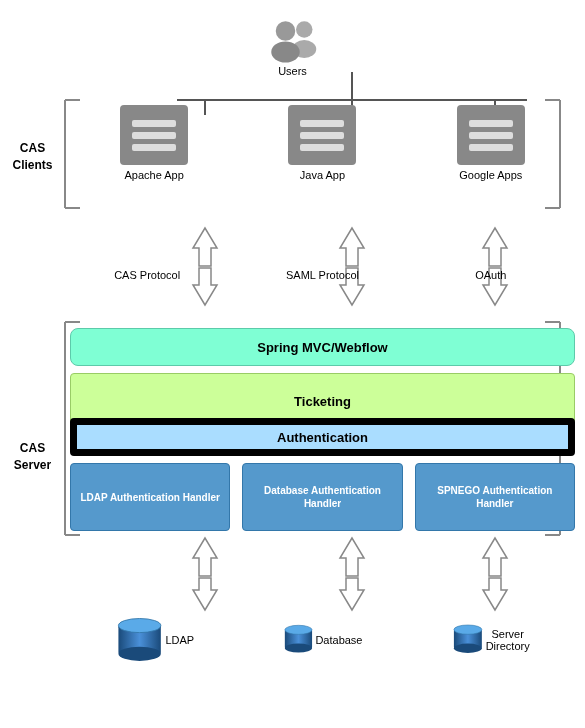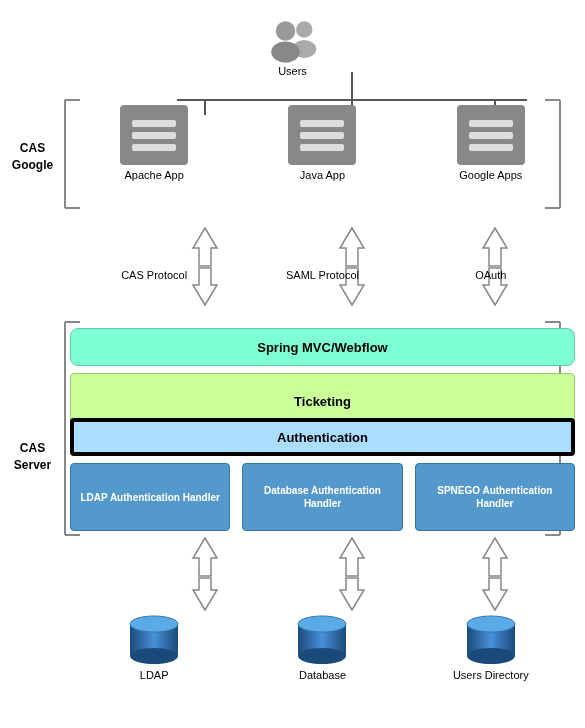--- a/index.html
+++ b/index.html
@@ -103,21 +103,21 @@
       font-size: 13px;
       font-weight: bold;
     }
     .layer-auth {
       position: absolute;
       left: 70px;
       right: 10px;
       top: 418px;
       height: 38px;
       background: #aaddff;
-      border: 4px solid #000000;
+      border: 7px solid #000000;
       border-radius: 4px;
       display: flex;
       align-items: center;
       justify-content: center;
       font-size: 13px;
       font-weight: bold;
     }
 
     
     .handlers-row {
@@ -150,21 +150,20 @@
       position: absolute;
       left: 70px;
       right: 10px;
       top: 610px;
       display: flex;
       justify-content: space-around;
       align-items: flex-end;
     }
     .db-item {
       display: flex;
-      flex-direction: column;
       align-items: center;
       width: 80px;
     }
     .db-label {
       font-size: 11px;
       text-align: center;
       margin-top: 4px;
     }
 
     
@@ -253,21 +252,21 @@
 
       <circle cx="55" cy="16" r="11" fill="#aaa"></circle>
       <ellipse cx="55" cy="42" rx="16" ry="12" fill="#aaa"></ellipse>
 
       <circle cx="30" cy="18" r="13" fill="#999"></circle>
       <ellipse cx="30" cy="46" rx="19" ry="14" fill="#888"></ellipse>
     </svg>
     <span style="font-size:11px;">Users</span>
   </div>
 
-  <div class="cas-clients-label">CAS Google</div>
+  <div class="cas-clients-label">CAS Clients</div>
 
   <div class="app-icons-row">
     <div class="app-item">
       <div class="app-icon-box">
         <div class="app-icon-line"></div>
         <div class="app-icon-line"></div>
         <div class="app-icon-line"></div>
       </div>
       <span class="app-label">Apache App</span>
     </div>
@@ -283,21 +282,21 @@
       <div class="app-icon-box">
         <div class="app-icon-line"></div>
         <div class="app-icon-line"></div>
         <div class="app-icon-line"></div>
       </div>
       <span class="app-label">Google Apps</span>
     </div>
   </div>
 
   <div style="position:absolute;top:268px;left:70px;right:10px;display:flex;justify-content:space-around;">
-    <div style="width:80px;text-align:center;">
+    <div style="width:80px;text-align:left;">
       <span style="font-size:11px;">CAS Protocol</span>
     </div>
     <div style="width:80px;text-align:center;">
       <span style="font-size:11px;">SAML Protocol</span>
     </div>
     <div style="width:80px;text-align:center;">
       <span style="font-size:11px;">OAuth</span>
     </div>
   </div>
 
@@ -367,17 +366,17 @@
             <stop offset="0%" style="stop-color:#1a4a7a"></stop>
             <stop offset="50%" style="stop-color:#4a90d9"></stop>
             <stop offset="100%" style="stop-color:#1a4a7a"></stop>
           </linearGradient>
         </defs>
         <rect x="5" y="14" width="48" height="32" rx="2" fill="url(#dbGrad3)"></rect>
         <ellipse cx="29" cy="14" rx="24" ry="8" fill="#5aaae8"></ellipse>
         <ellipse cx="29" cy="46" rx="24" ry="8" fill="#1a4a7a"></ellipse>
         <ellipse cx="29" cy="14" rx="24" ry="8" fill="none" stroke="#3377aa" stroke-width="1"></ellipse>
       </svg>
-      <span class="db-label">Users Directory</span>
+      <span class="db-label">Server Directory</span>
     </div>
   </div>
 
 </div>
 
 </body></html>

